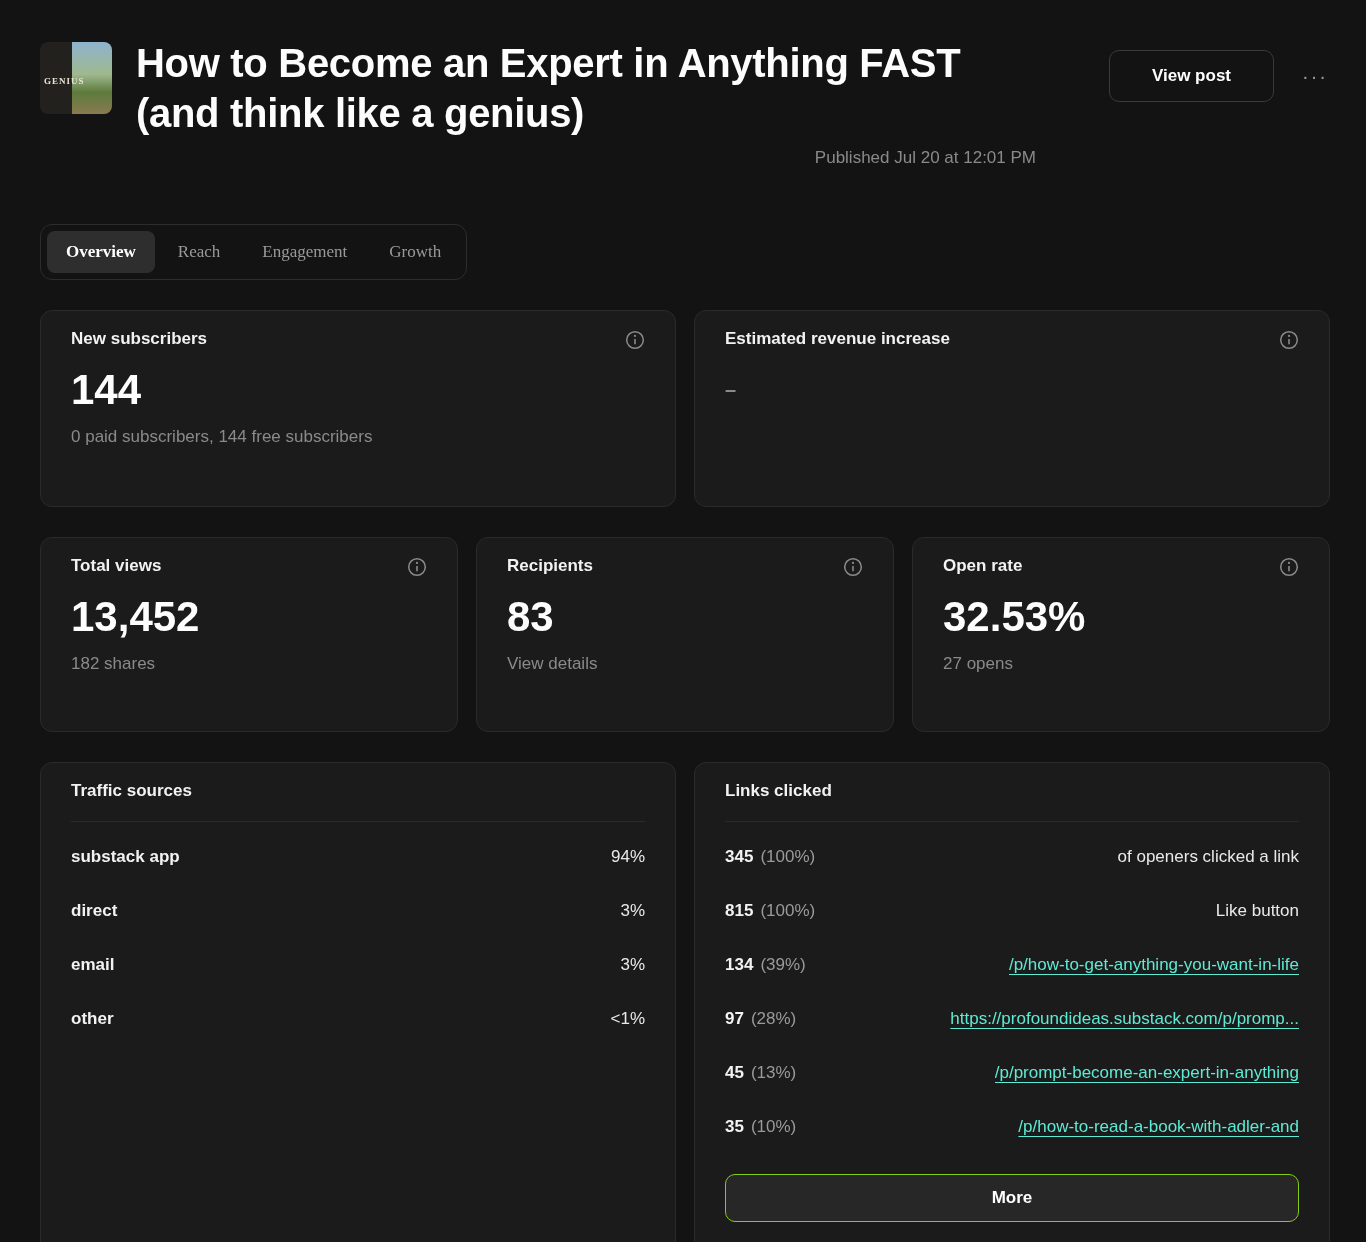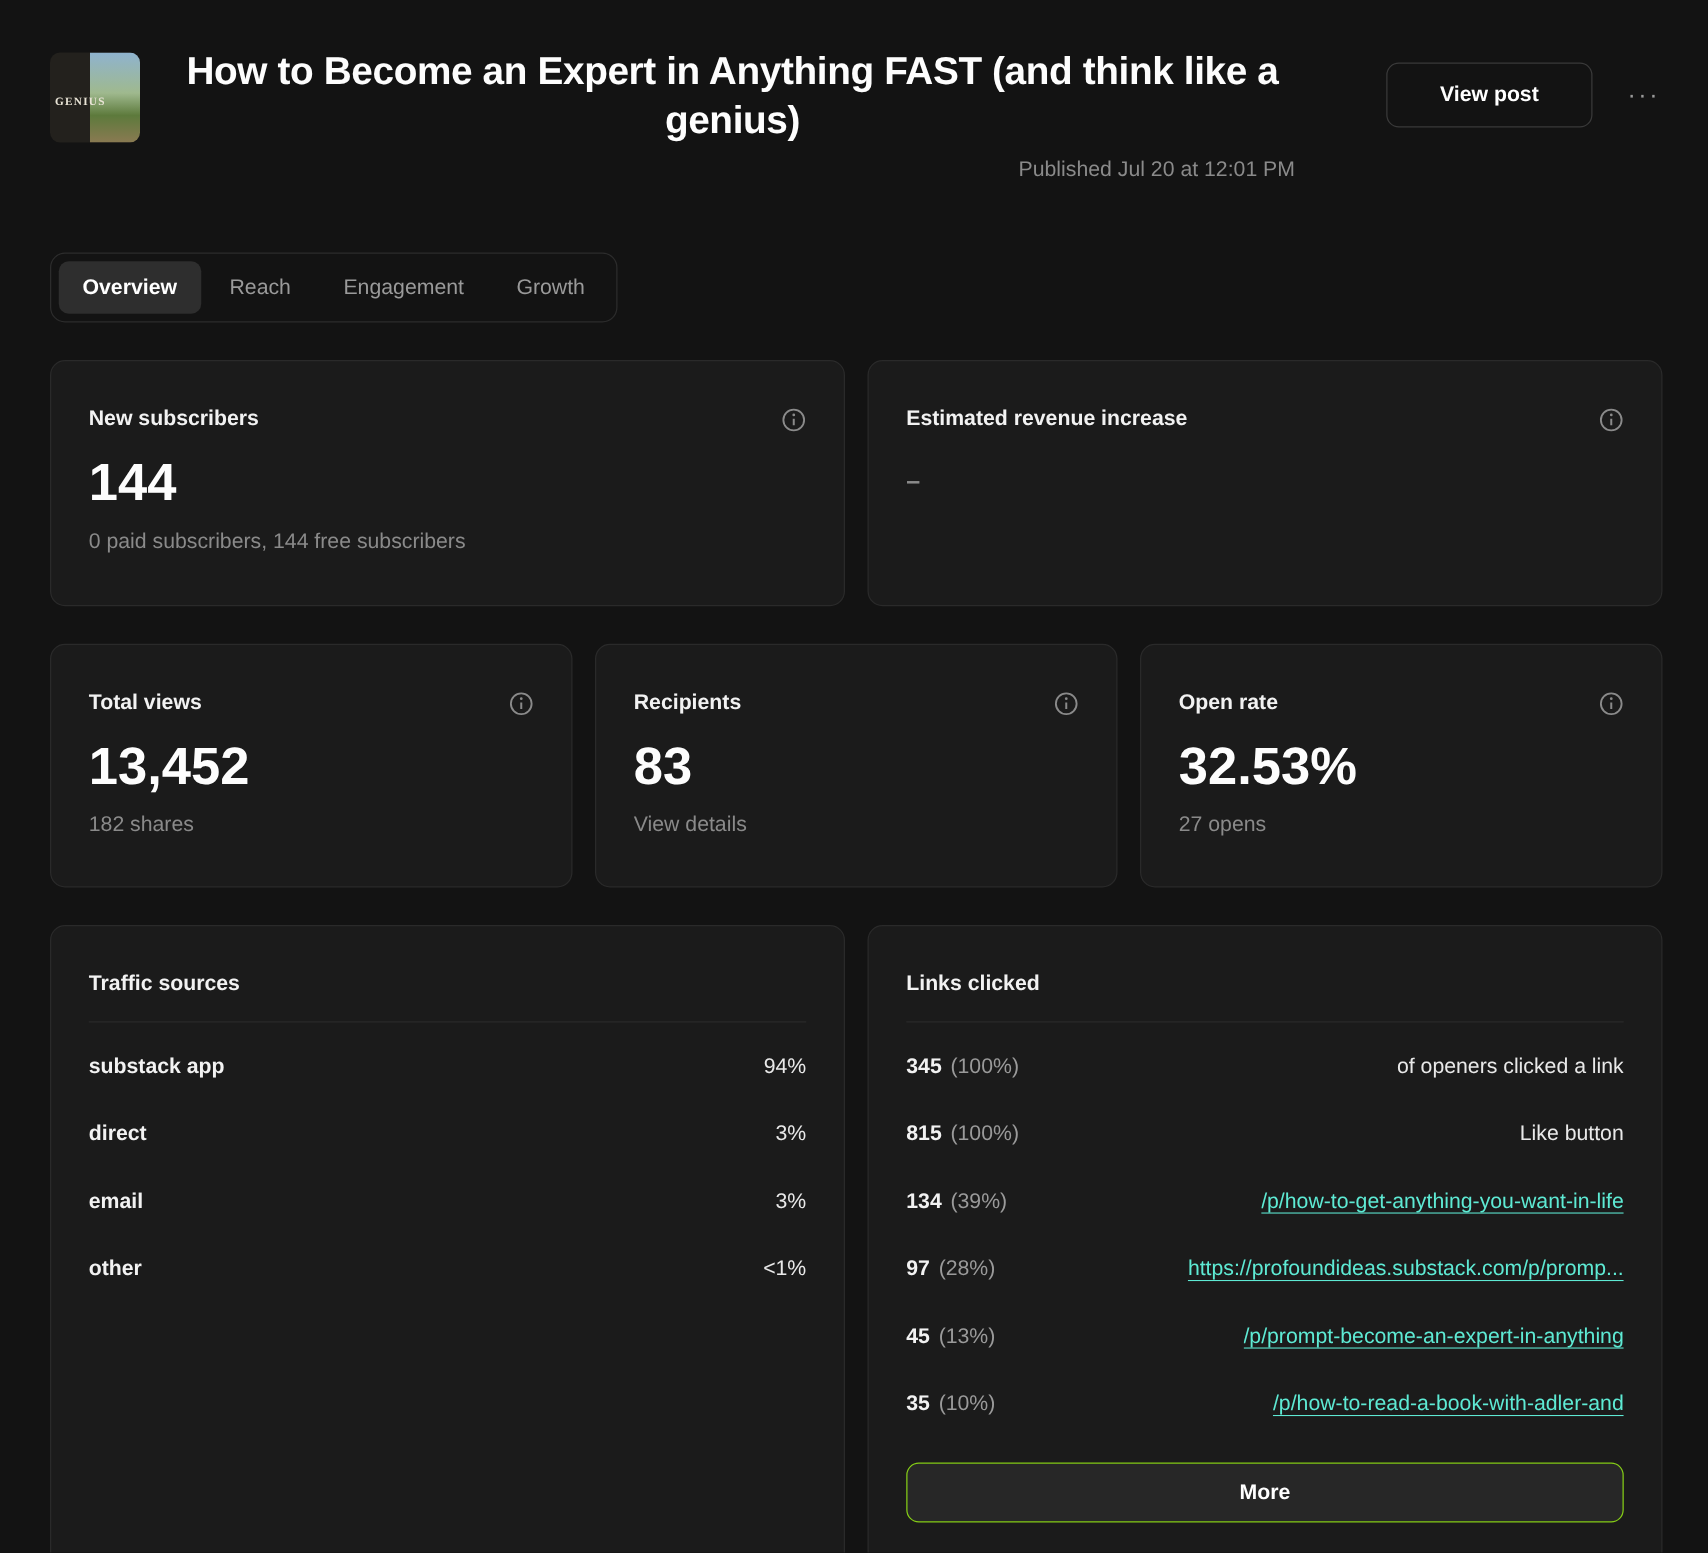--- a/index.html
+++ b/index.html
@@ -22,23 +22,22 @@
     position: absolute; right: 0; top: 0; width: 55%; height: 100%;
     background: linear-gradient(180deg, #8fb3cf 0%, #9fb98e 45%, #5d7a3c 70%, #8a7a52 100%);
   }
   .thumb .thumb-text {
     position: absolute; left: 4px; top: 34px;
     font-family: Liberation Serif, serif;
     font-size: 9px; letter-spacing: 1px; color: #e9e4d6; font-weight: 700;
   }
   .title-block { margin-left: 24px; max-width: 900px; }
   h1.post-title {
-    font-size: 31px; font-weight: 800; line-height: 1.25; letter-spacing: -0.3px;
+    font-size: 40px; font-weight: 800; line-height: 1.25; letter-spacing: -0.3px;
     color: #fdfdfd;
-    text-align: center;
   }
   .published { margin-top: 10px; color: #8a8a8a; font-size: 17px; text-align: right; }
   .header-actions { margin-left: auto; display: flex; align-items: center; gap: 26px; padding-top: 12px; }
   .view-post-btn {
     font-family: inherit; font-size: 17px; font-weight: 600; color: #ffffff;
     background: transparent; border: 1px solid #3a3a3a; border-radius: 10px;
     padding: 15px 42px; cursor: pointer; white-space: nowrap;
   }
   .dots-btn {
     background: none; border: none; color: #9a9a9a; font-size: 20px;
@@ -46,33 +45,33 @@
     padding: 6px 2px;
   }
 
   
   .tabbar-wrap { margin-top: 56px; }
   .tabbar {
     display: inline-flex; gap: 4px; padding: 6px;
     border: 1px solid #2c2c2c; border-radius: 12px;
   }
   .tab {
-    font-family: Liberation Sans, sans-serif; font-size: 17px; color: #9a9a9a;
+    font-family: Liberation Serif, serif; font-size: 17px; color: #9a9a9a;
     background: transparent; border: none; border-radius: 8px;
     padding: 11px 19px; cursor: pointer;
   }
   .tab.active { background: #2e2e2e; color: #ffffff; font-weight: 600; }
 
   
   .cards-row { display: grid; gap: 18px; margin-top: 30px; }
   .cards-row.two { grid-template-columns: 1fr 1fr; }
   .cards-row.three { grid-template-columns: 1fr 1fr 1fr; }
   .card {
     background: #1b1b1b; border: 1px solid #2a2a2a; border-radius: 12px;
-    padding: 36px 30px; position: relative;
+    padding: 18px 30px; position: relative;
   }
   .card.stat1 { min-height: 197px; }
   .card.stat2 { min-height: 195px; }
   .card.tall  { min-height: 502px; display: flex; flex-direction: column; }
   .card-head { display: flex; justify-content: space-between; align-items: flex-start; }
   .card-title { font-size: 17px; font-weight: 700; color: #f2f2f2; }
   .info-icon { cursor: pointer; display: inline-flex; margin-top: 1px; }
   .stat-value { font-size: 42px; font-weight: 800; margin-top: 16px; color: #fdfdfd; }
   .stat-value.dash { font-size: 20px; color: #8a8a8a; margin-top: 28px; }
   .stat-sub { margin-top: 13px; color: #8a8a8a; font-size: 17px; }

